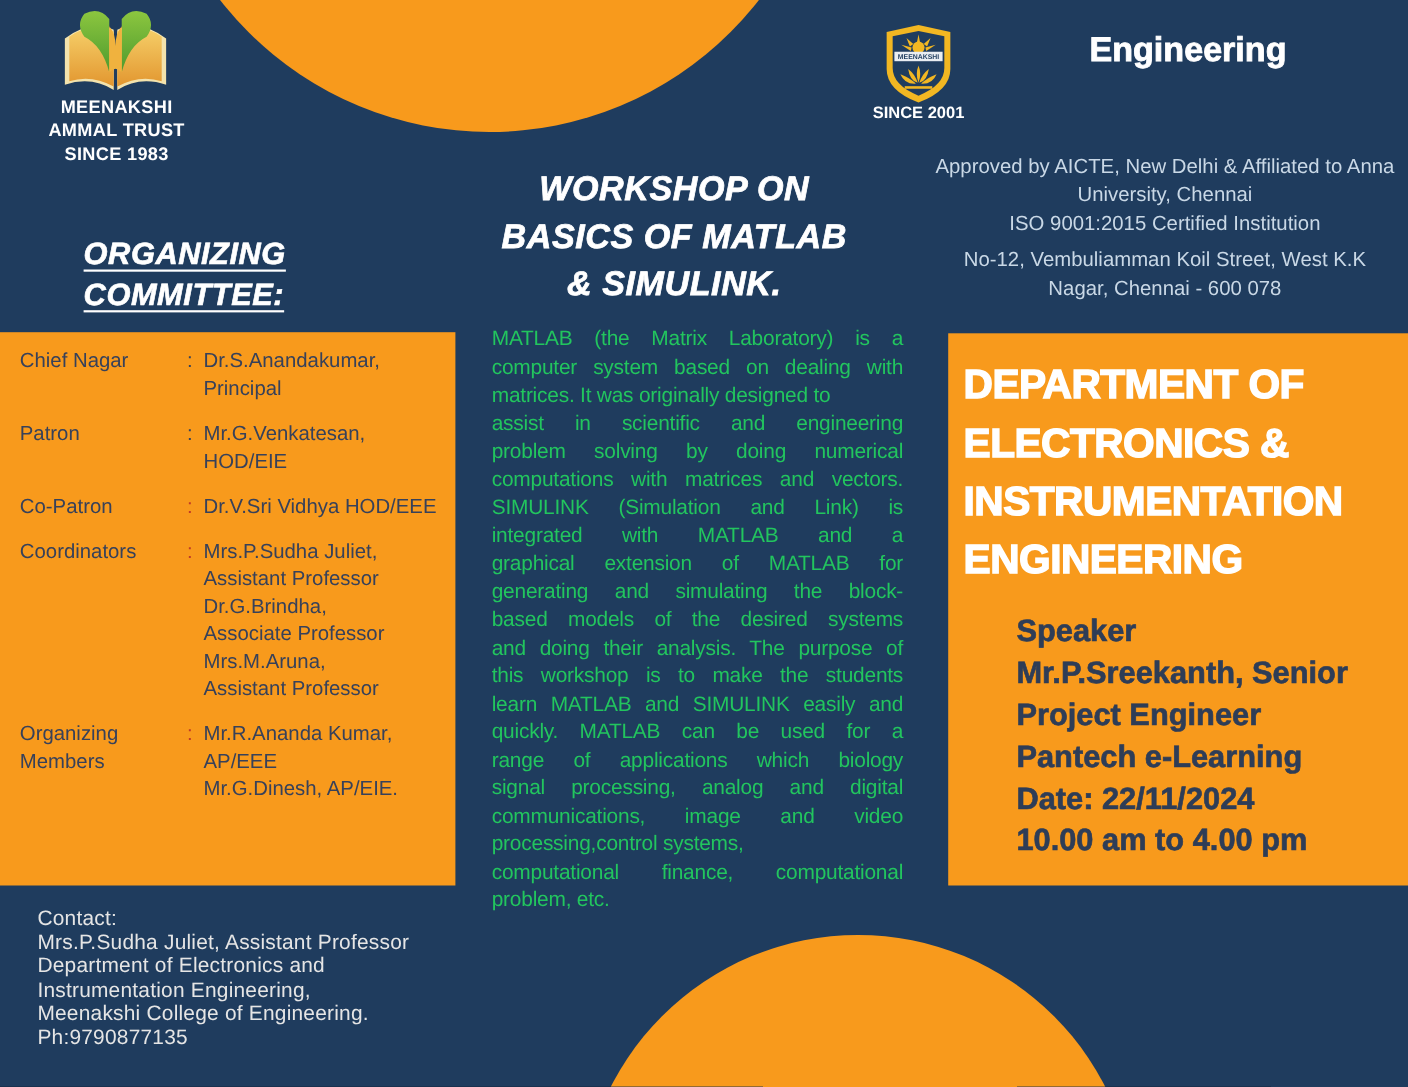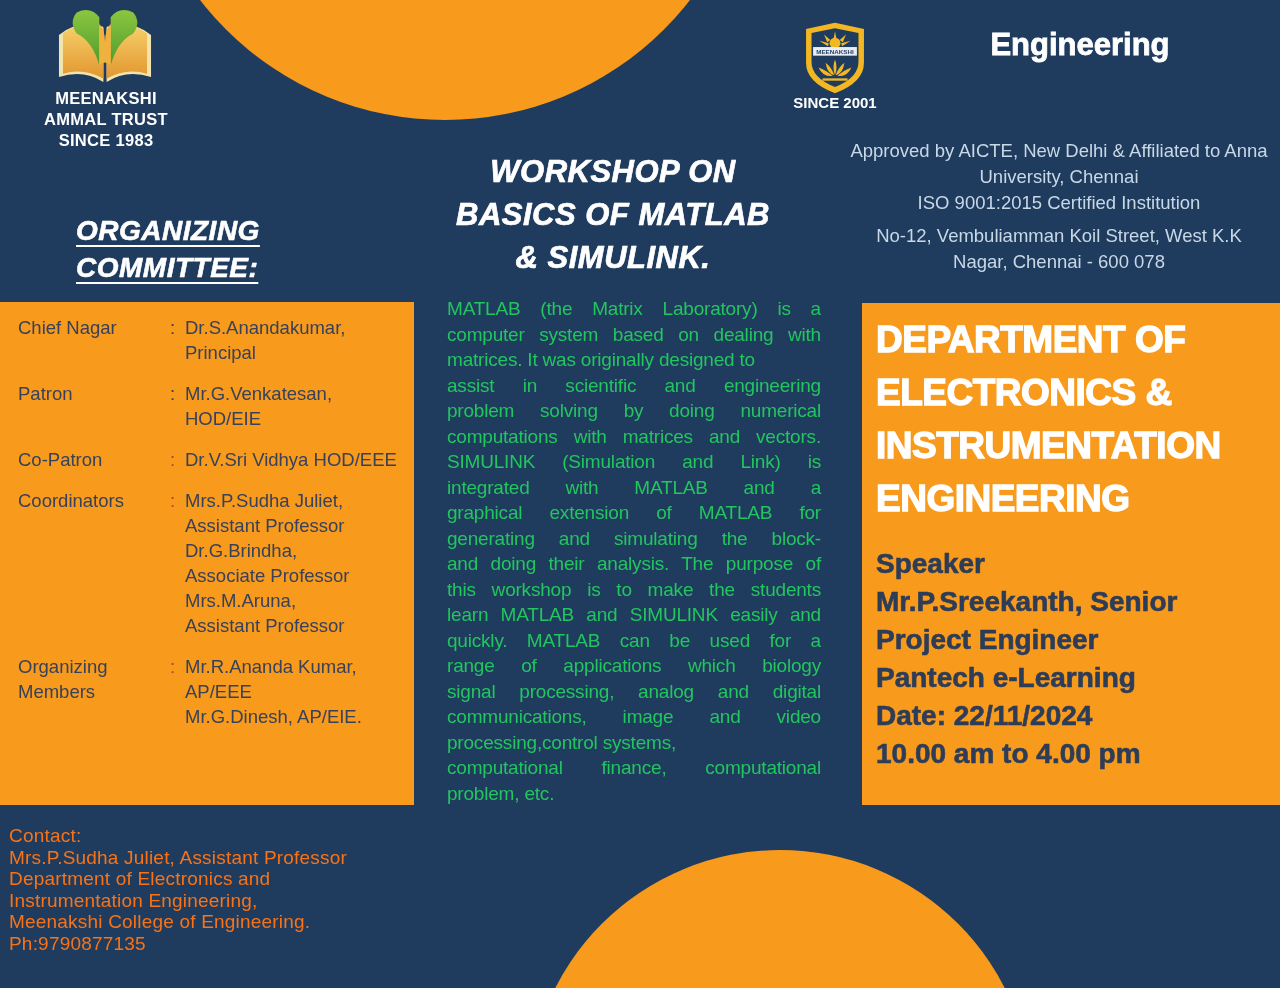--- a/index.html
+++ b/index.html
@@ -46,22 +46,22 @@
     background: #f89a1c;
     padding: 13px 4px 0 18px;
   }
   .committee-row { display: flex; margin-bottom: 16px; color: #37415a; font-size: 18.5px; line-height: 25px; }
   .c-label { width: 152px; flex: 0 0 152px; }
   .c-value { flex: 1; }
   .c-line { position: relative; padding-left: 15px; }
   .c-colon { position: absolute; left: 0; top: 0; }
   .c-colon.red { color: #bf3a27; }
   .contact {
-    position: absolute; left: 9px; top: 825px; width: 400px;
-    color: #f97316; font-size: 19px; line-height: 21.5px; letter-spacing: .2px;
+    position: absolute; left: 34px; top: 825px; width: 400px;
+    color: #e5e5e5; font-size: 19px; line-height: 21.5px; letter-spacing: .2px;
   }
 
   
   .workshop-title {
     position: absolute; left: 425px; top: 150px; width: 376px;
     text-align: center; color: #ffffff; font-weight: bold; font-style: italic;
     font-size: 31px; line-height: 43px; letter-spacing: .5px;
     -webkit-text-stroke: 0.7px #ffffff;
   }
   .workshop-title div {
@@ -87,31 +87,31 @@
   }
   .affiliation {
     position: absolute; left: 840px; top: 138px; width: 438px;
     text-align: center; color: #c9d8e6; font-size: 18.5px; line-height: 26px;
   }
   .address { margin-top: 7px; }
   .dept-panel {
     position: absolute; left: 862px; top: 303px;
     width: 418px; height: 502px;
     background: #f89a1c;
-    padding: 10px 12px 0 14px;
+    padding: 20px 12px 0 14px;
   }
   .dept-title {
     color: #ffffff; font-weight: bold;
     font-size: 37px; line-height: 53px; letter-spacing: -0.5px;
     -webkit-text-stroke: 1.3px #ffffff;
   }
   .speaker-block {
     margin-top: 20px;
     color: #2e3d57; font-weight: bold;
-    font-size: 28px; line-height: 38px;
+    font-size: 28px; line-height: 38px; margin-left: 48px;
     -webkit-text-stroke: 0.6px #2e3d57;
   }
 </style>
 </head>
 <body>
 
 <div class="poster">
 
   <div class="circle-top"></div>
   <div class="circle-bottom"></div>
@@ -208,20 +208,21 @@
       <div class="jl">MATLAB (the Matrix Laboratory) is a</div>
       <div class="jl">computer system based on dealing with</div>
       <div>matrices. It was originally designed to</div>
       <div class="jl">assist in scientific and engineering</div>
       <div class="jl">problem solving by doing numerical</div>
       <div class="jl">computations with matrices and vectors.</div>
       <div class="jl">SIMULINK (Simulation and Link) is</div>
       <div class="jl">integrated with MATLAB and a</div>
       <div class="jl">graphical extension of MATLAB for</div>
       <div class="jl">generating and simulating the block-</div>
+      <div class="jl">based models of the desired systems</div>
       <div class="jl">and doing their analysis. The purpose of</div>
       <div class="jl">this workshop is to make the students</div>
       <div class="jl">learn MATLAB and SIMULINK easily and</div>
       <div class="jl">quickly. MATLAB can be used for a</div>
       <div class="jl">range of applications which biology</div>
       <div class="jl">signal processing, analog and digital</div>
       <div class="jl">communications, image and video</div>
       <div>processing,control systems,</div>
       <div class="jl">computational finance, computational</div>
       <div>problem, etc.</div>

